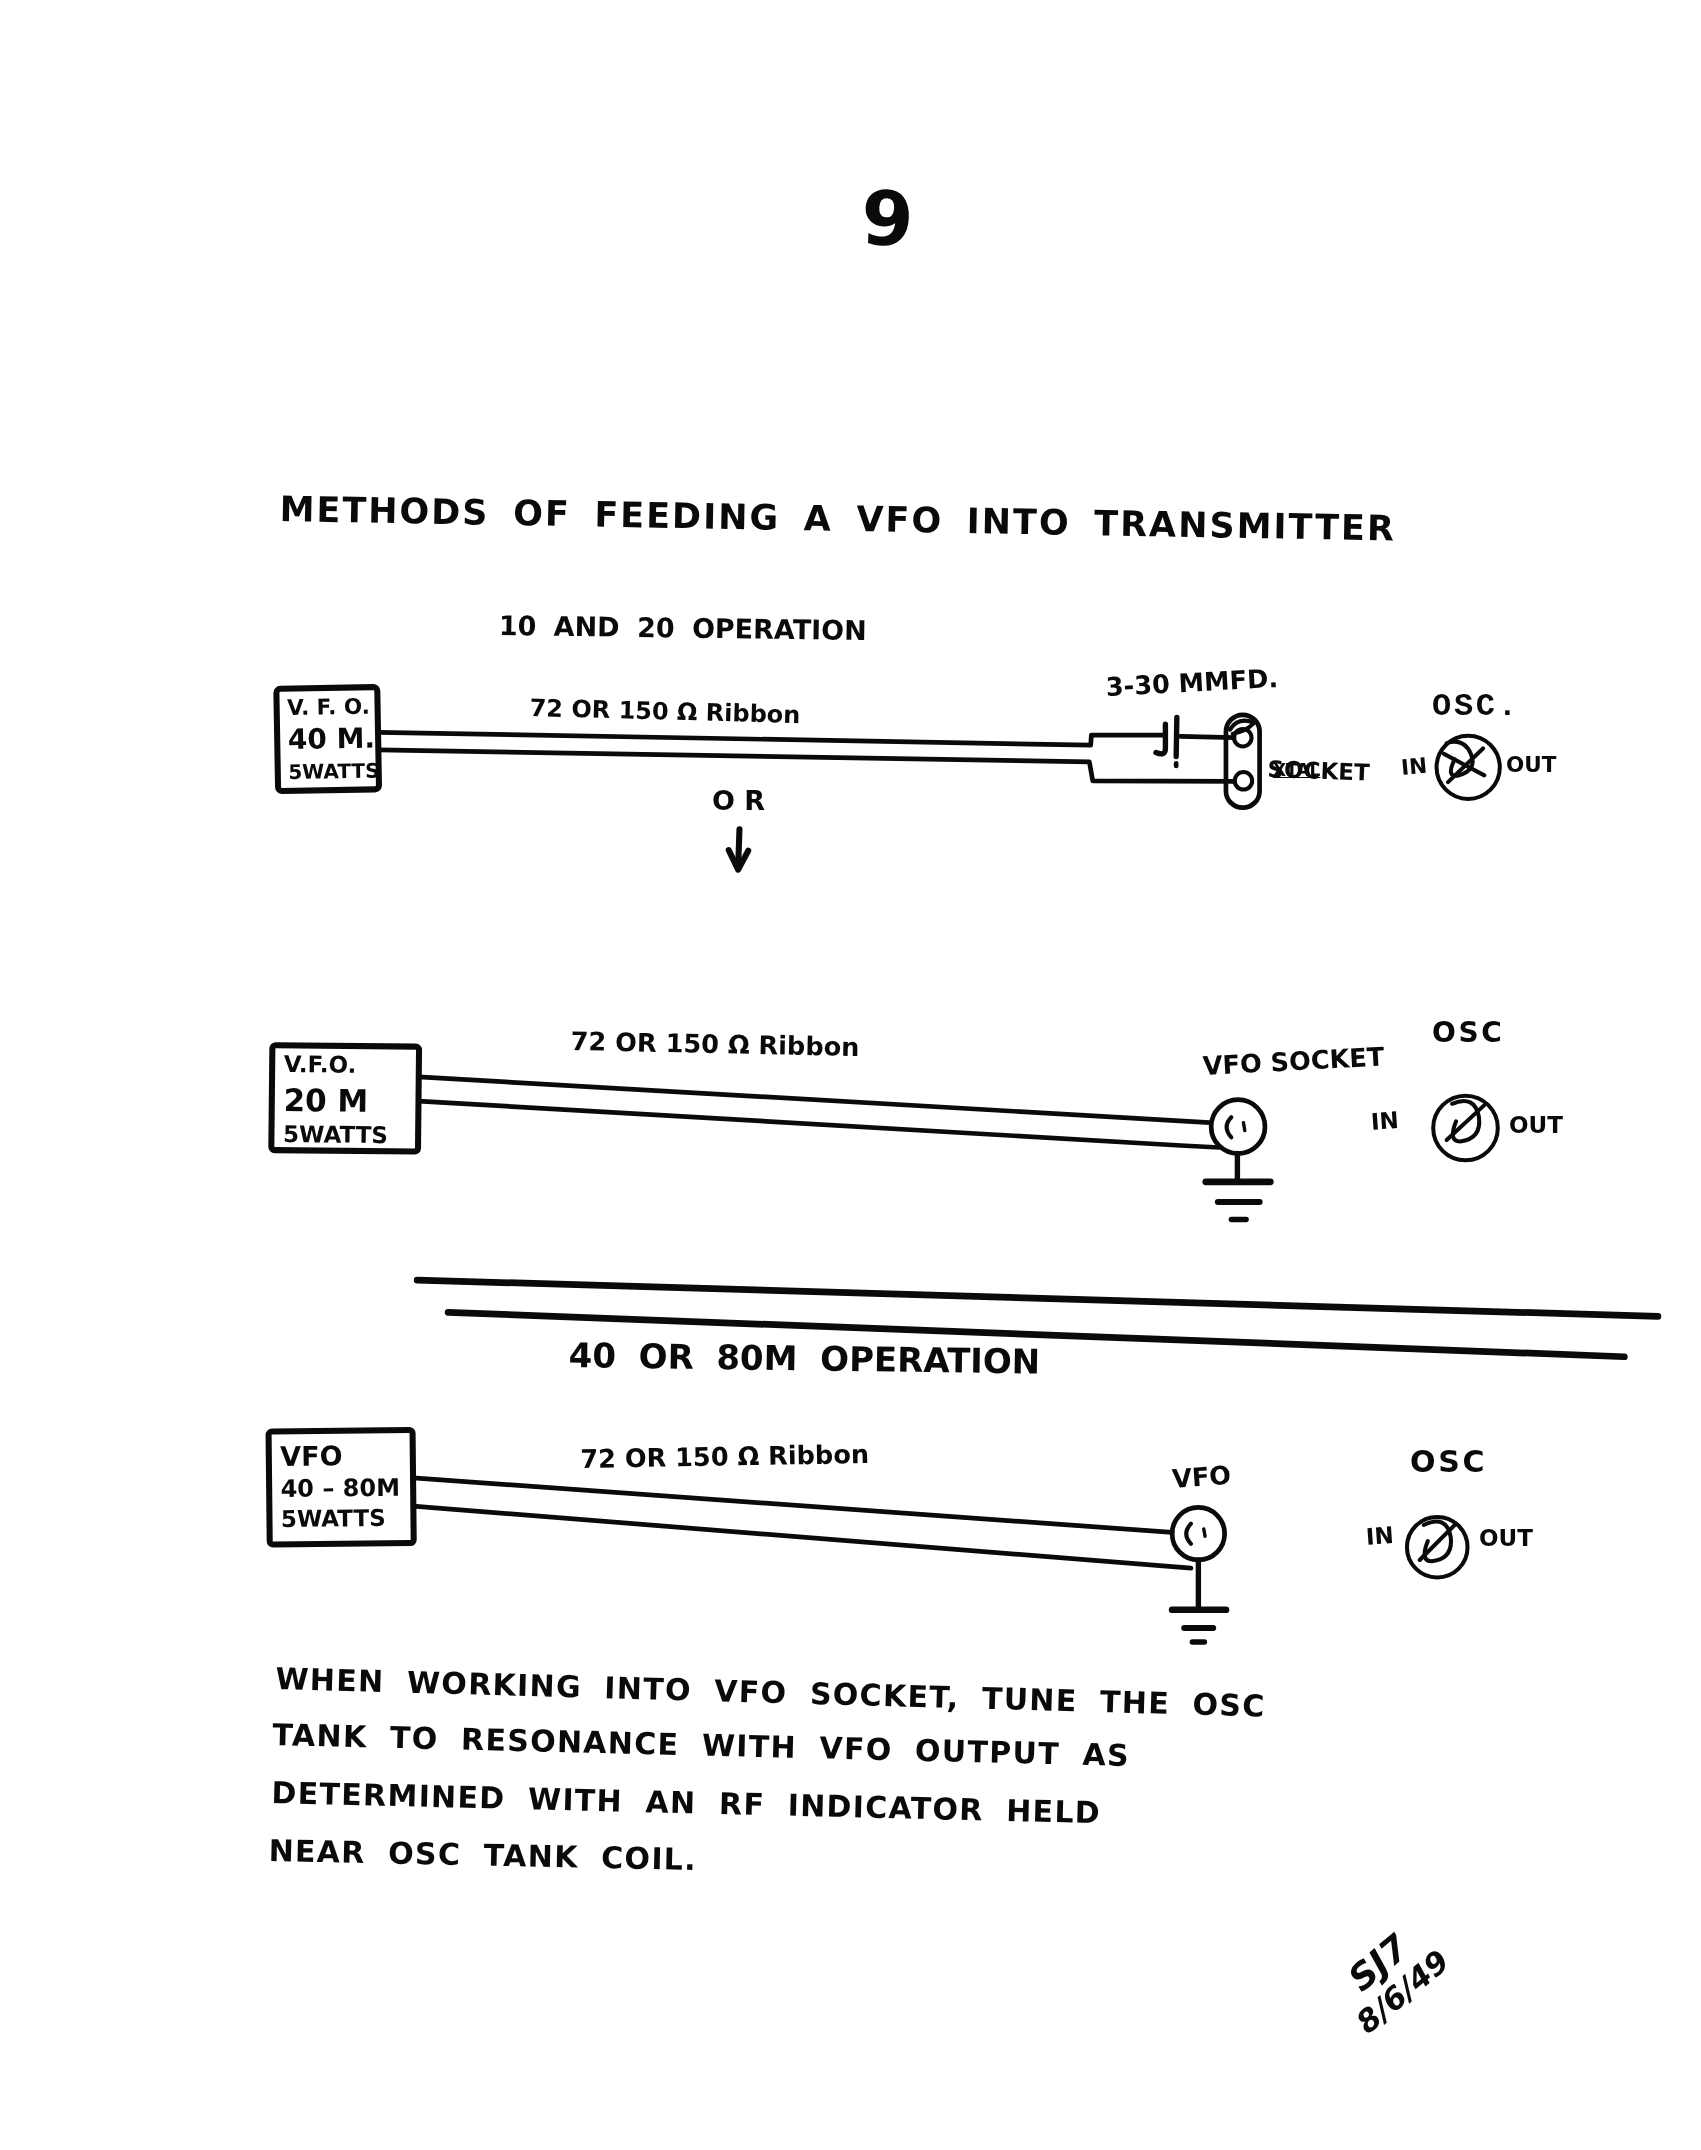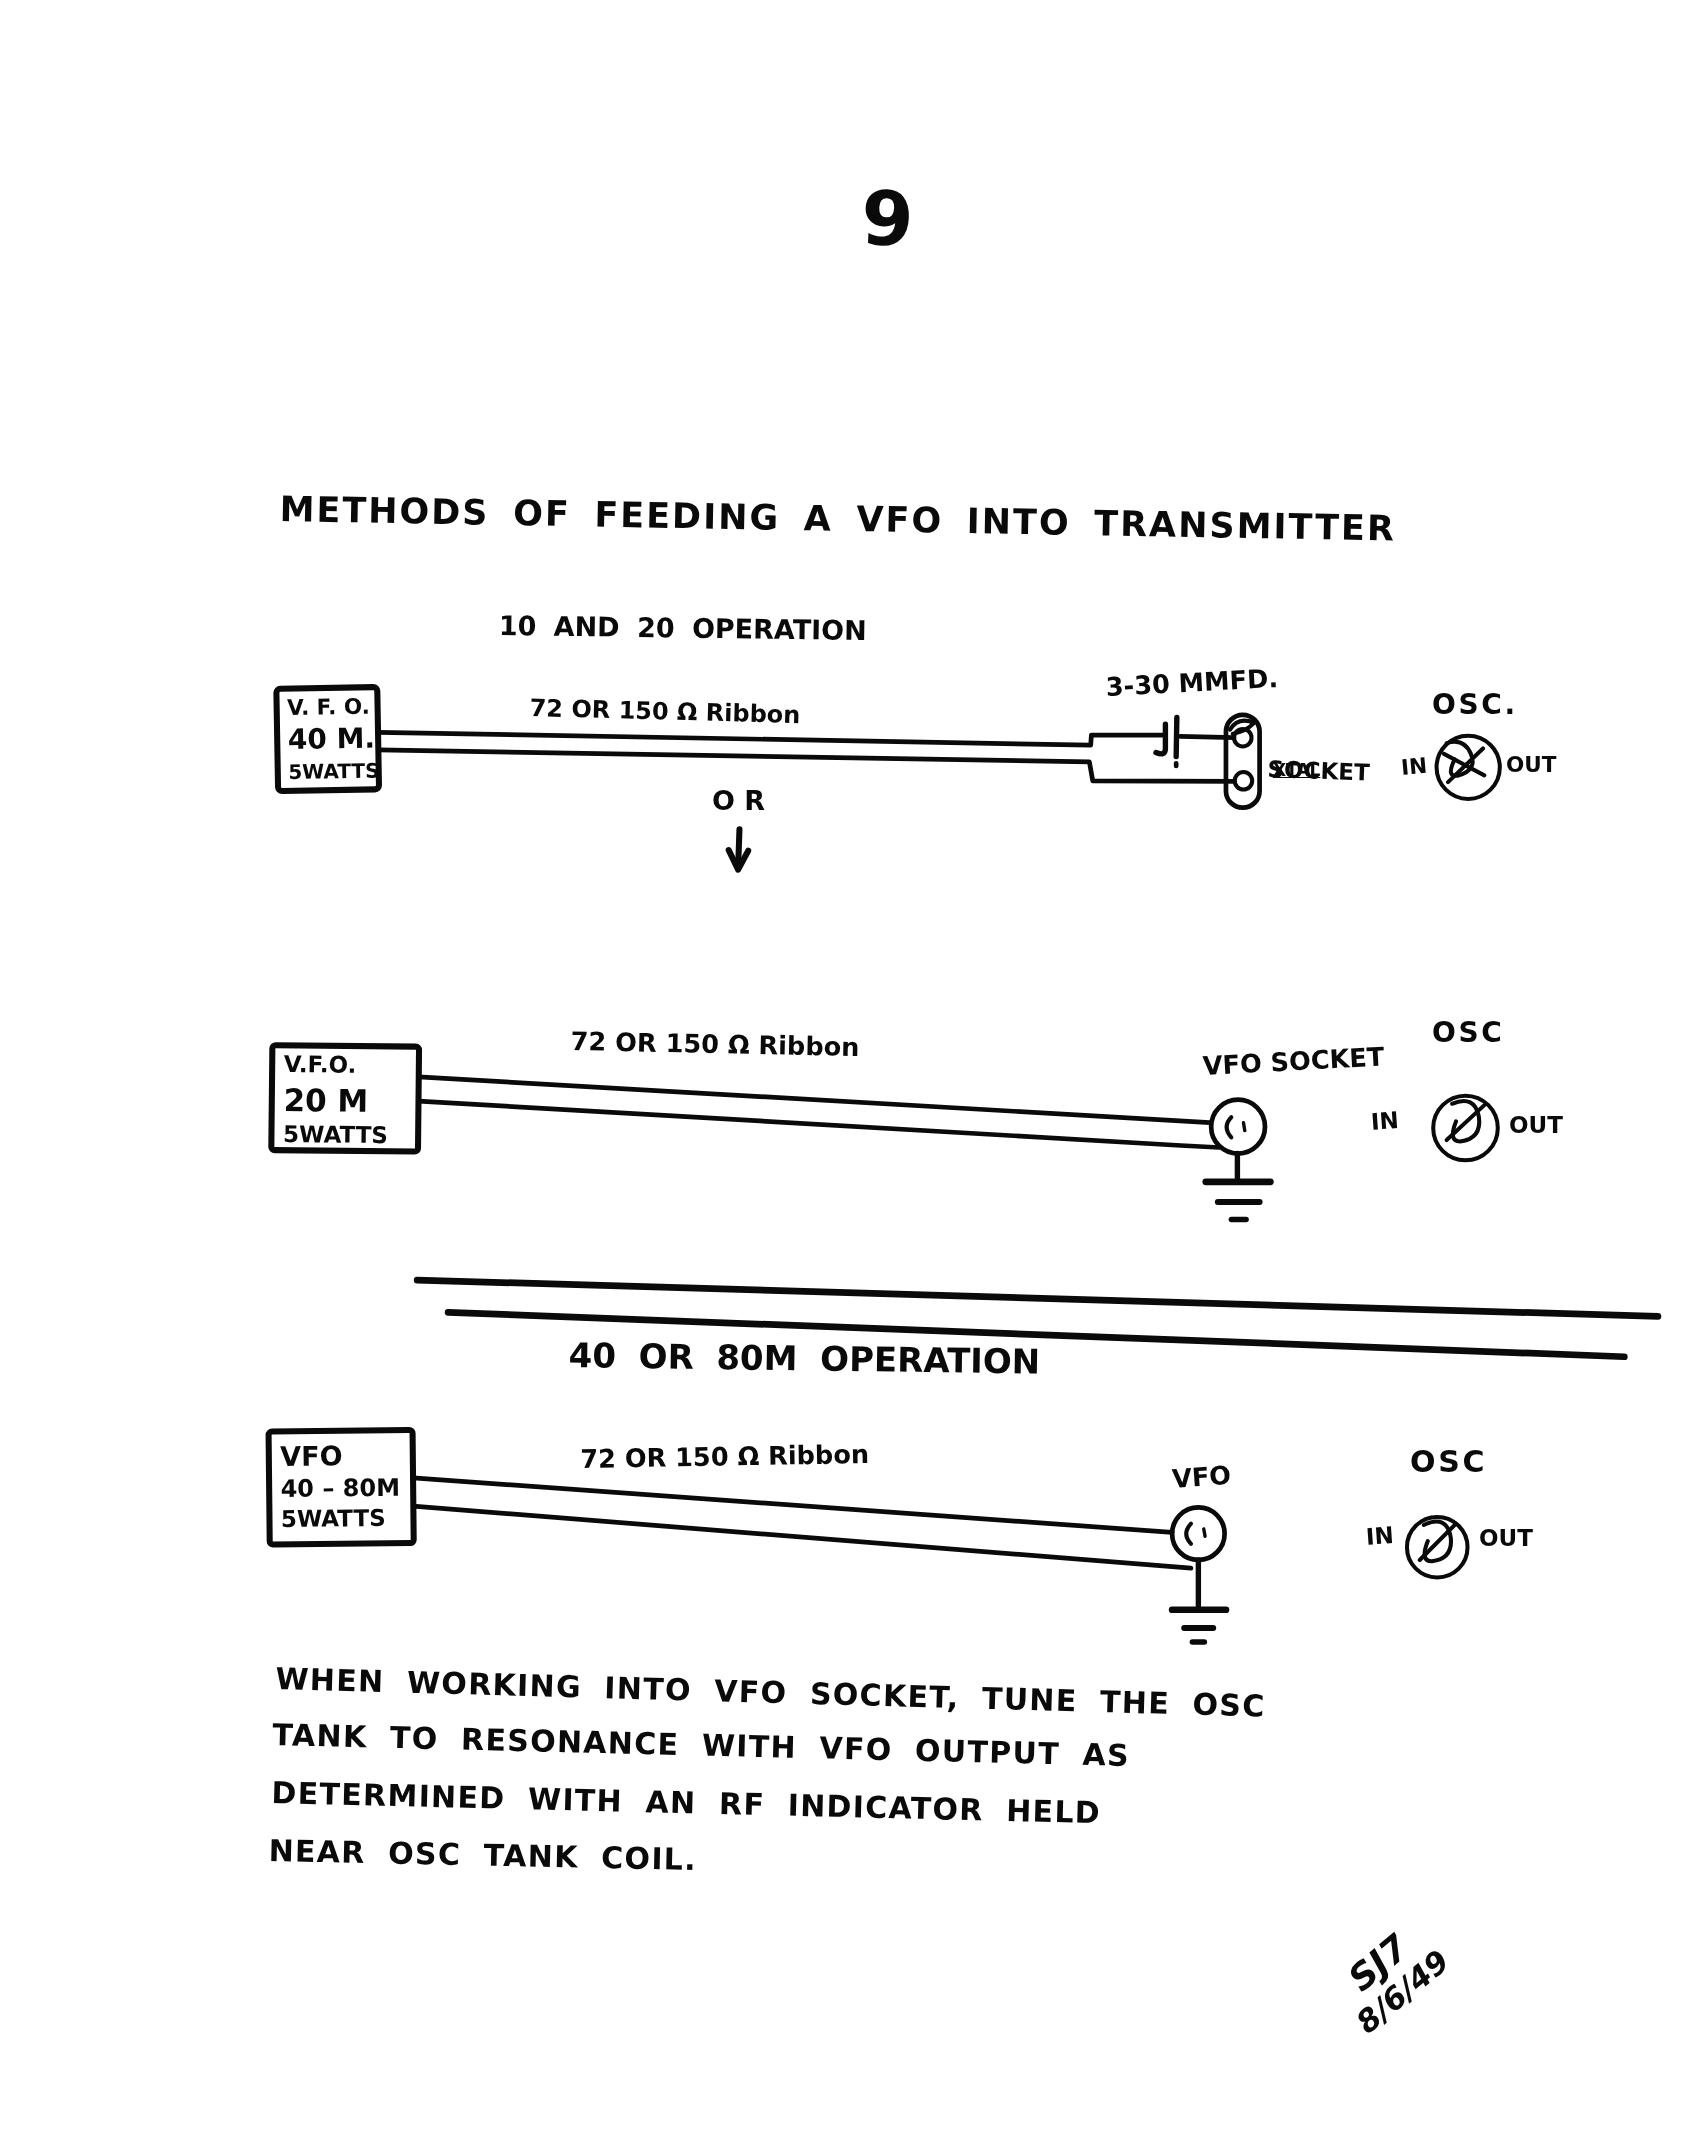--- a/index.html
+++ b/index.html
@@ -89,21 +89,21 @@
   <div class="hand boxtext" style="left:287px;top:696px;width:87px;height:87px;transform:rotate(-1deg);">
     <div style="font-size:21.5px;">V. F. O.</div>
     <div style="font-size:28px;">40 M.</div>
     <div style="font-size:20px;">5WATTS</div>
   </div>
 
   <div class="hand" style="left:530px;top:694px;font-size:24px;transform:rotate(1.5deg);">72 OR 150 Ω Ribbon</div>
   <div class="hand" style="left:1105px;top:672px;font-size:25.6px;transform:rotate(-3deg);">3-30 MMFD.</div>
   <div class="hand" style="left:1273px;top:760px;font-size:17px;text-decoration:underline;">XTAL</div>
   <div class="hand" style="left:1268px;top:756px;font-size:23px;transform:rotate(2deg);">SOCKET</div>
-  <div class="hand" style="left:1432px;top:688px;font-size:28px;letter-spacing:2.7px;">OSC.</div>
+  <div class="hand" style="left:1432px;top:688px;font-size:32px;letter-spacing:2.7px;font-family:Liberation Mono, monospace;">OSC.</div>
   <div class="hand" style="left:1400px;top:755px;font-size:21.5px;transform:rotate(-5deg);">IN</div>
   <div class="hand" style="left:1506px;top:752px;font-size:21.5px;">OUT</div>
   <div class="hand" style="left:712px;top:785px;font-size:27px;letter-spacing:9.4px;text-align:center;">OR</div>
 
   <div class="hand boxtext" style="left:284px;top:1054px;width:128px;height:92px;transform:rotate(0.6deg);">
     <div style="font-size:23px;">V.F.O.</div>
     <div style="font-size:31px;">20 M</div>
     <div style="font-size:23px;">5WATTS</div>
   </div>
 

